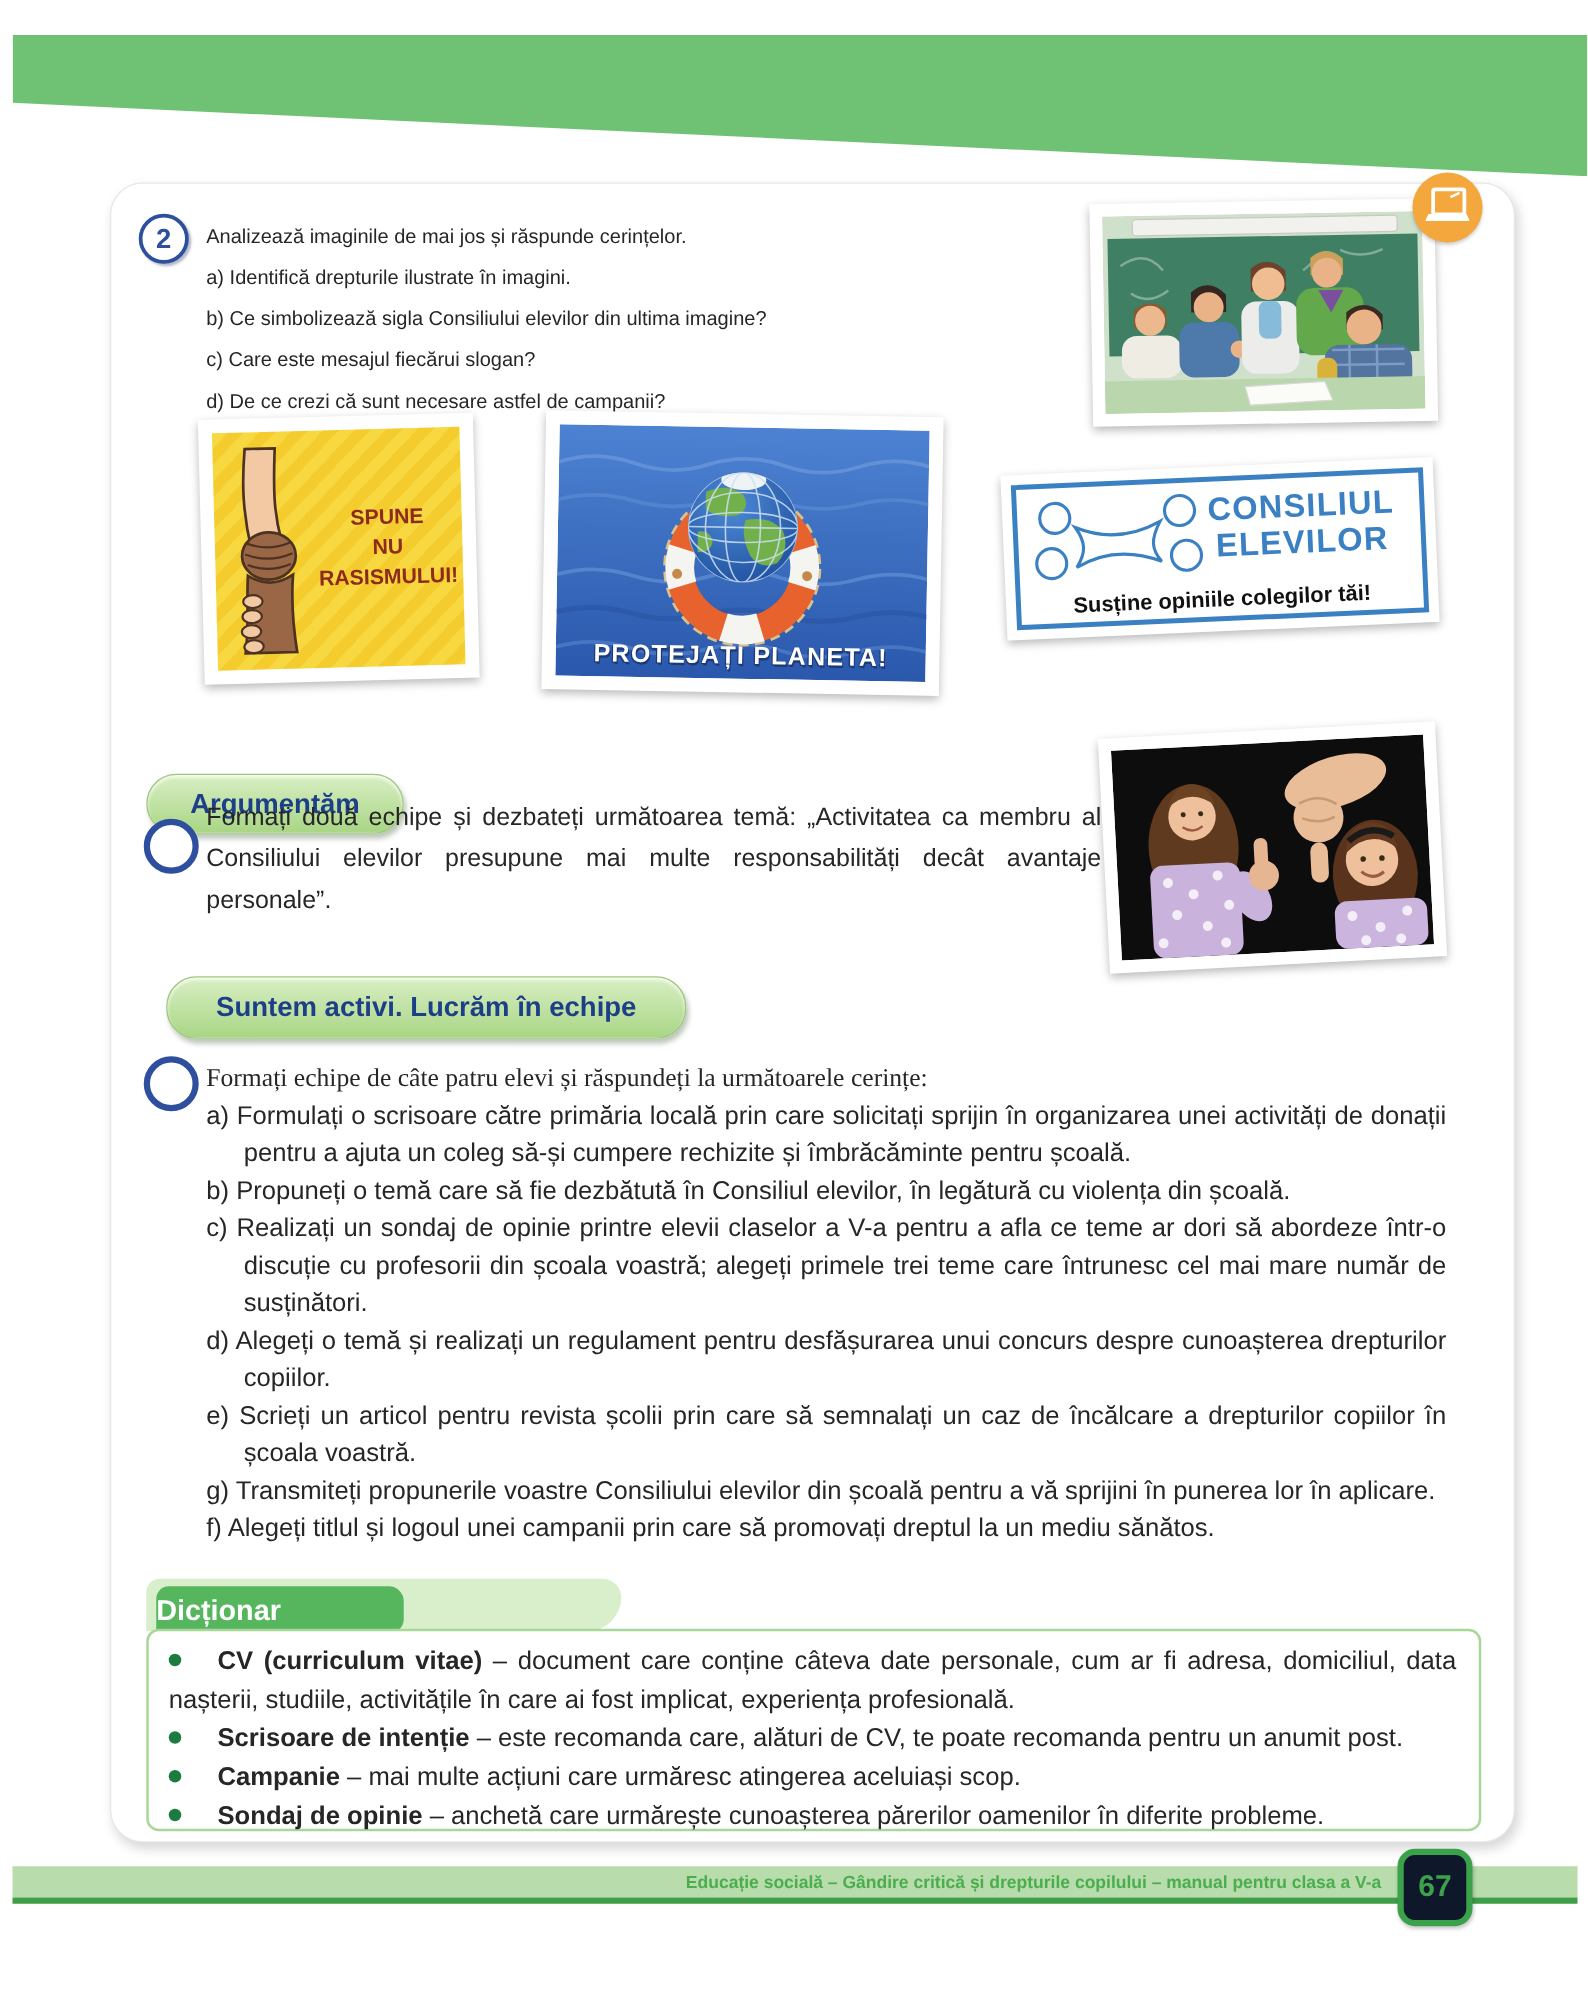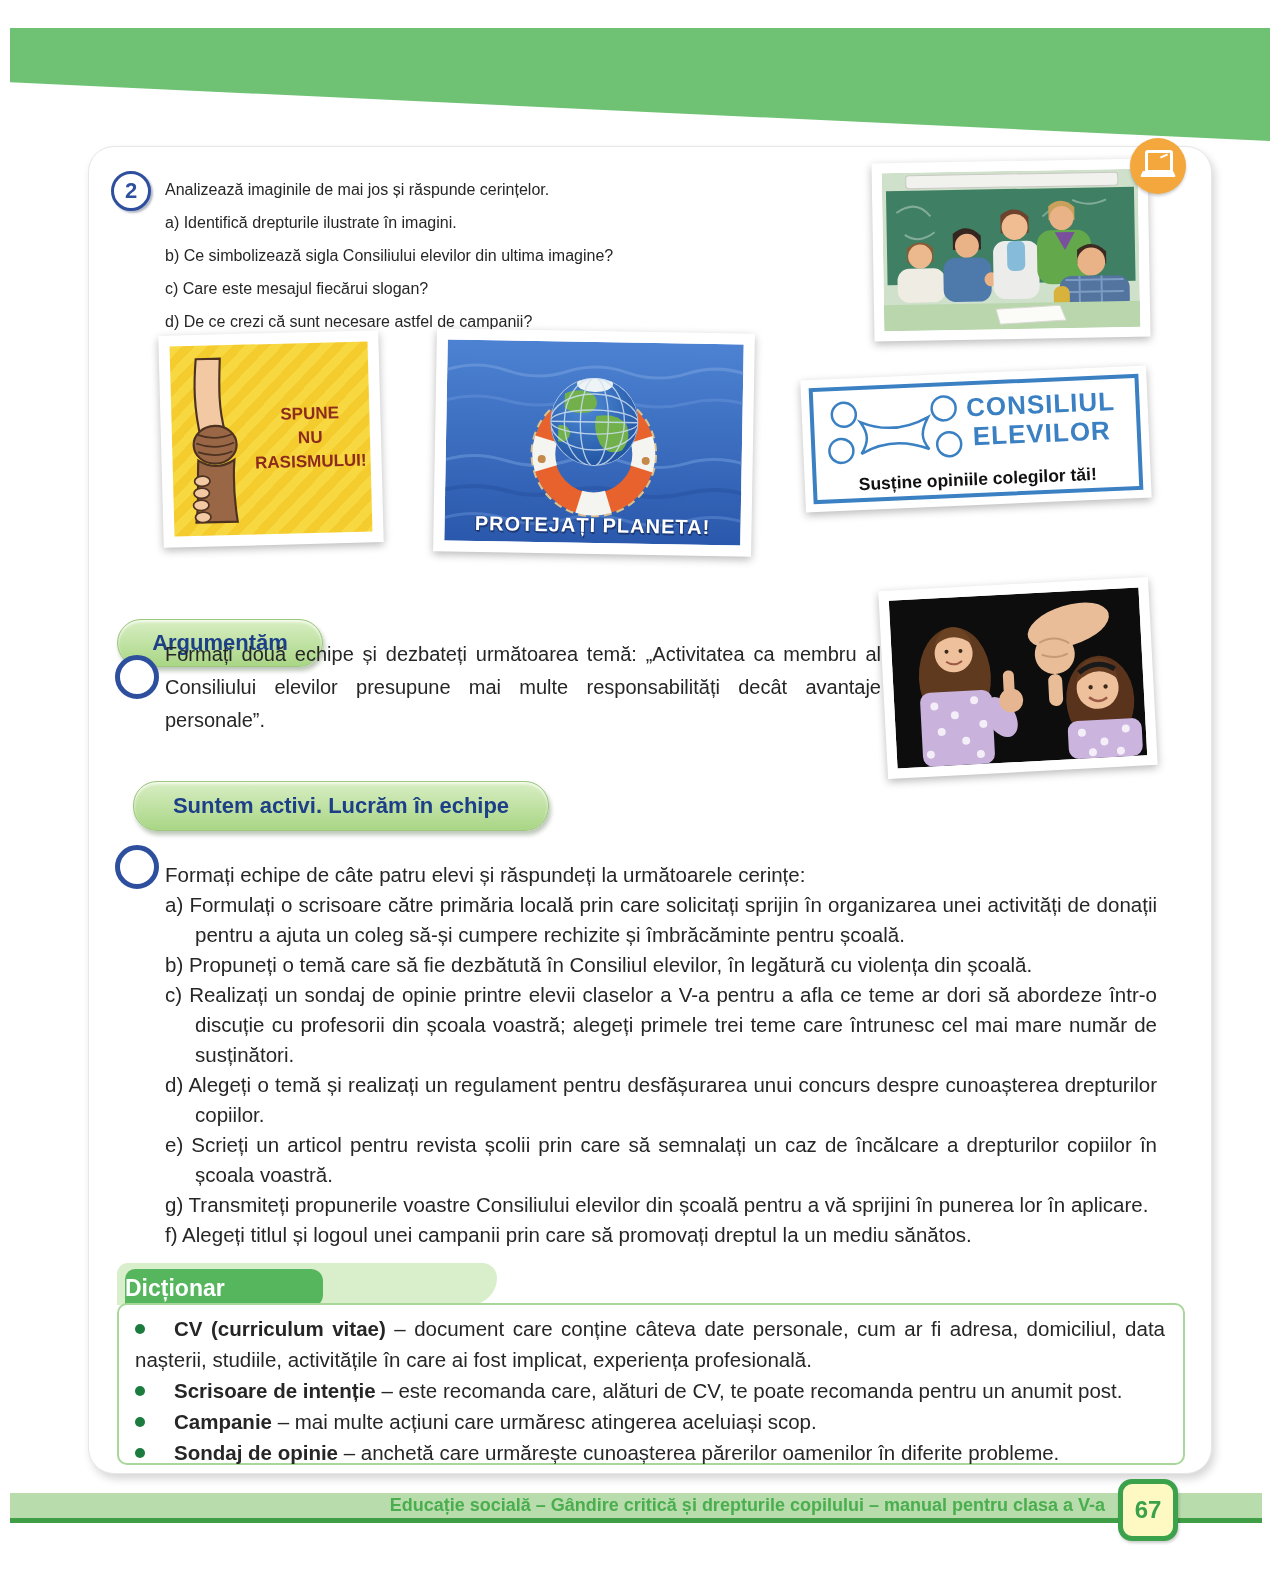--- a/index.html
+++ b/index.html
@@ -64,43 +64,43 @@
 
   .circle-marker{position:absolute;width:34px;height:34px;border:5px solid #2d4f9e;border-radius:50%;
         background:#fff;}
   .cm-argue{left:26px;top:508px;}
   .cm-teams{left:26px;top:698px;}
 
   .argue-text{position:absolute;left:76px;top:491px;width:716px;font-size:20px;line-height:33px;
         text-align:justify;}
 
   .teams-block{position:absolute;left:76px;top:701px;width:992px;font-size:20.5px;line-height:30px;}
-  .teams-block .lead{margin:12px 0 0 0;}
+  .teams-block .lead{margin:0 0 0 0;font-family:Liberation Serif, serif;}
   .teams-block .titem{margin:0;text-align:justify;padding-left:30px;text-indent:-30px;}
 
   
   .dict-tab-outer{position:absolute;left:28px;top:1116px;width:380px;height:42px;background:#d9eecb;
         border-radius:16px 22px 40px 0;}
   .dict-tab{position:absolute;left:36px;top:1122px;width:198px;height:38px;background:#56b65e;
         border-radius:10px 12px 12px 0;color:#fff;font-weight:bold;font-size:23px;display:flex;
         align-items:center;box-sizing:border-box;}
   .dict-box{position:absolute;left:28px;top:1156px;width:1068px;height:162px;border:2px solid #a9d79a;
         border-radius:10px;background:#fff;box-sizing:border-box;padding:8px 18px 0 16px;
         font-size:20.5px;line-height:31px;}
   .dict-box p{margin:0;text-align:justify;}
   .dot{display:inline-block;width:10px;height:10px;border-radius:50%;background:#1c7c40;
         margin-right:9px;vertical-align:2px;}
   .term{font-weight:bold;margin-left:20px;}
 
   
   .footer-band{position:absolute;left:10px;top:1493px;width:1252px;height:25px;background:#b8dcab;}
   .footer-text{position:absolute;left:0;right:157px;top:0;height:25px;line-height:25px;text-align:right;
-        color:#4aae4f;font-weight:bold;font-size:18px;}
+        color:#4aae4f;font-weight:bold;font-size:14px;}
   .footer-line{position:absolute;left:10px;top:1518px;width:1252px;height:5px;background:#3f9e46;}
-  .page-badge{position:absolute;left:1118px;top:1479px;width:50px;height:52px;background:#fef9c3;
+  .page-badge{position:absolute;left:1118px;top:1479px;width:50px;height:52px;background:#0f172a;
         border:5px solid #3ba24b;border-radius:14px;color:#3ba24b;font-weight:bold;font-size:24px;
         display:flex;align-items:center;justify-content:center;box-shadow:1px 2px 3px rgba(0,0,0,.2);}
 </style>
 </head>
 <body>
 
 <div id="page">
 
   <div class="band"></div>
 

